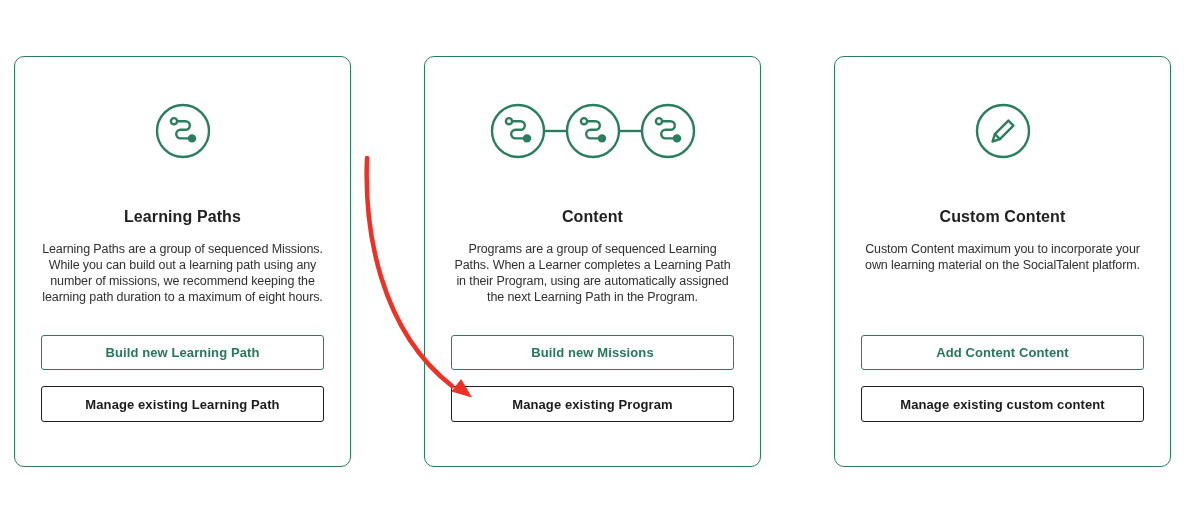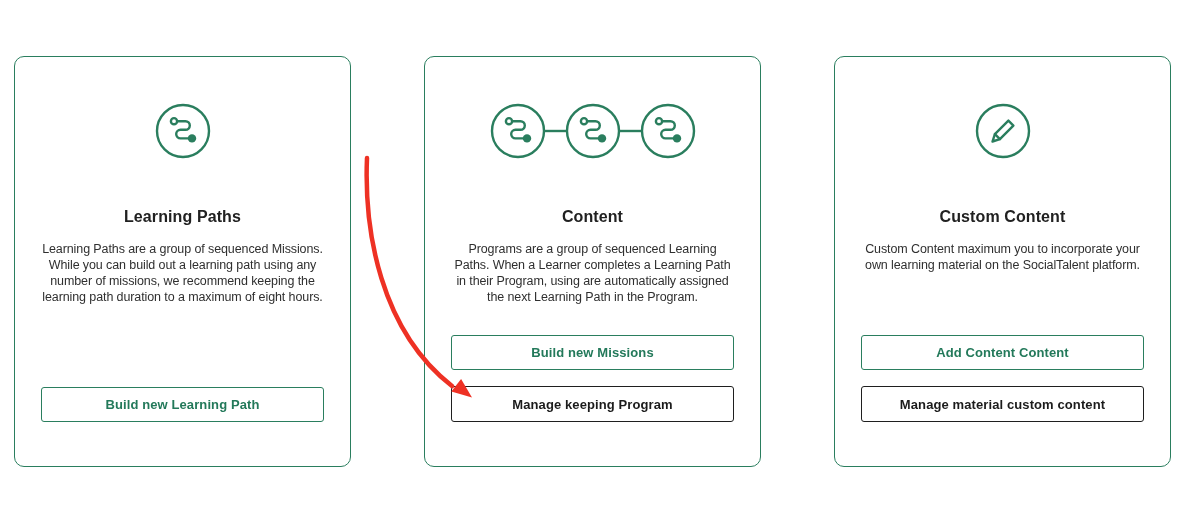--- a/index.html
+++ b/index.html
@@ -105,20 +105,21 @@
         <circle class="green-stroke" cx="28" cy="28" r="26"></circle>
         <circle class="green-stroke" cx="19" cy="18.2" r="3.1" stroke-width="2.2"></circle>
         <path class="green-stroke" stroke-linecap="round" d="M 22.2 18.2 h 8.3 a 4.3 4.3 0 0 1 0 8.6 h -5 a 4.3 4.3 0 0 0 0 8.6 h 11"></path>
         <circle cx="37" cy="35.4" r="4.2" fill="#2A7E5E"></circle>
       </svg>
     </div>
     <div class="card-title">Learning Paths</div>
     <div class="card-desc">Learning Paths are a group of sequenced Missions. While you can build out a learning path using any number of missions, we recommend keeping the learning path duration to a maximum of eight hours.</div>
     <div class="buttons">
       <button class="btn btn-primary">Build new Learning Path</button>
+      <button class="btn btn-secondary">Manage existing Learning Path</button>
     </div>
   </div>
 
   <div class="card">
     <div class="icon-wrap">
       <svg width="206" height="56" viewBox="0 0 206 56">
         <defs>
           <g id="route-unit">
             <circle class="green-stroke" cx="28" cy="28" r="26"></circle>
             <circle class="green-stroke" cx="19" cy="18.2" r="3.1" stroke-width="2.2"></circle>
@@ -130,37 +131,37 @@
         <use href="#route-unit" x="75" y="0"></use>
         <use href="#route-unit" x="150" y="0"></use>
         <line class="green-stroke" x1="54" y1="28" x2="77" y2="28"></line>
         <line class="green-stroke" x1="129" y1="28" x2="152" y2="28"></line>
       </svg>
     </div>
     <div class="card-title">Content</div>
     <div class="card-desc">Programs are a group of sequenced Learning Paths. When a Learner completes a Learning Path in their Program, using are automatically assigned the next Learning Path in the Program.</div>
     <div class="buttons">
       <button class="btn btn-primary">Build new Missions</button>
-      <button class="btn btn-secondary">Manage keeping Program</button>
+      <button class="btn btn-secondary">Manage existing Program</button>
     </div>
   </div>
 
   <div class="card">
     <div class="icon-wrap">
       <svg width="56" height="56" viewBox="0 0 56 56">
         <circle class="green-stroke" cx="28" cy="28" r="26"></circle>
         <path class="green-stroke" stroke-width="2.2" stroke-linejoin="round" d="M 17.5 38.5 L 24.9 36.1 L 38.4 22.6 L 33.4 17.6 L 19.9 31.1 Z"></path>
         <path class="green-stroke" stroke-width="2.2" stroke-linecap="round" d="M 24.9 36.1 L 19.9 31.1"></path>
       </svg>
     </div>
     <div class="card-title">Custom Content</div>
     <div class="card-desc">Custom Content maximum you to incorporate your own learning material on the SocialTalent platform.</div>
     <div class="buttons">
       <button class="btn btn-primary">Add Content Content</button>
-      <button class="btn btn-secondary">Manage material custom content</button>
+      <button class="btn btn-secondary">Manage existing custom content</button>
     </div>
   </div>
 
 </div>
 
 <svg class="arrow-overlay" viewBox="0 0 180 280">
   <path d="M 27 18 C 24 90, 40 190, 112 246" fill="none" stroke="#EE3124" stroke-width="4.5" stroke-linecap="round"></path>
   <polygon points="132,257.5 111.3,251.6 121.1,239" fill="#EE3124"></polygon>
 </svg>
 

